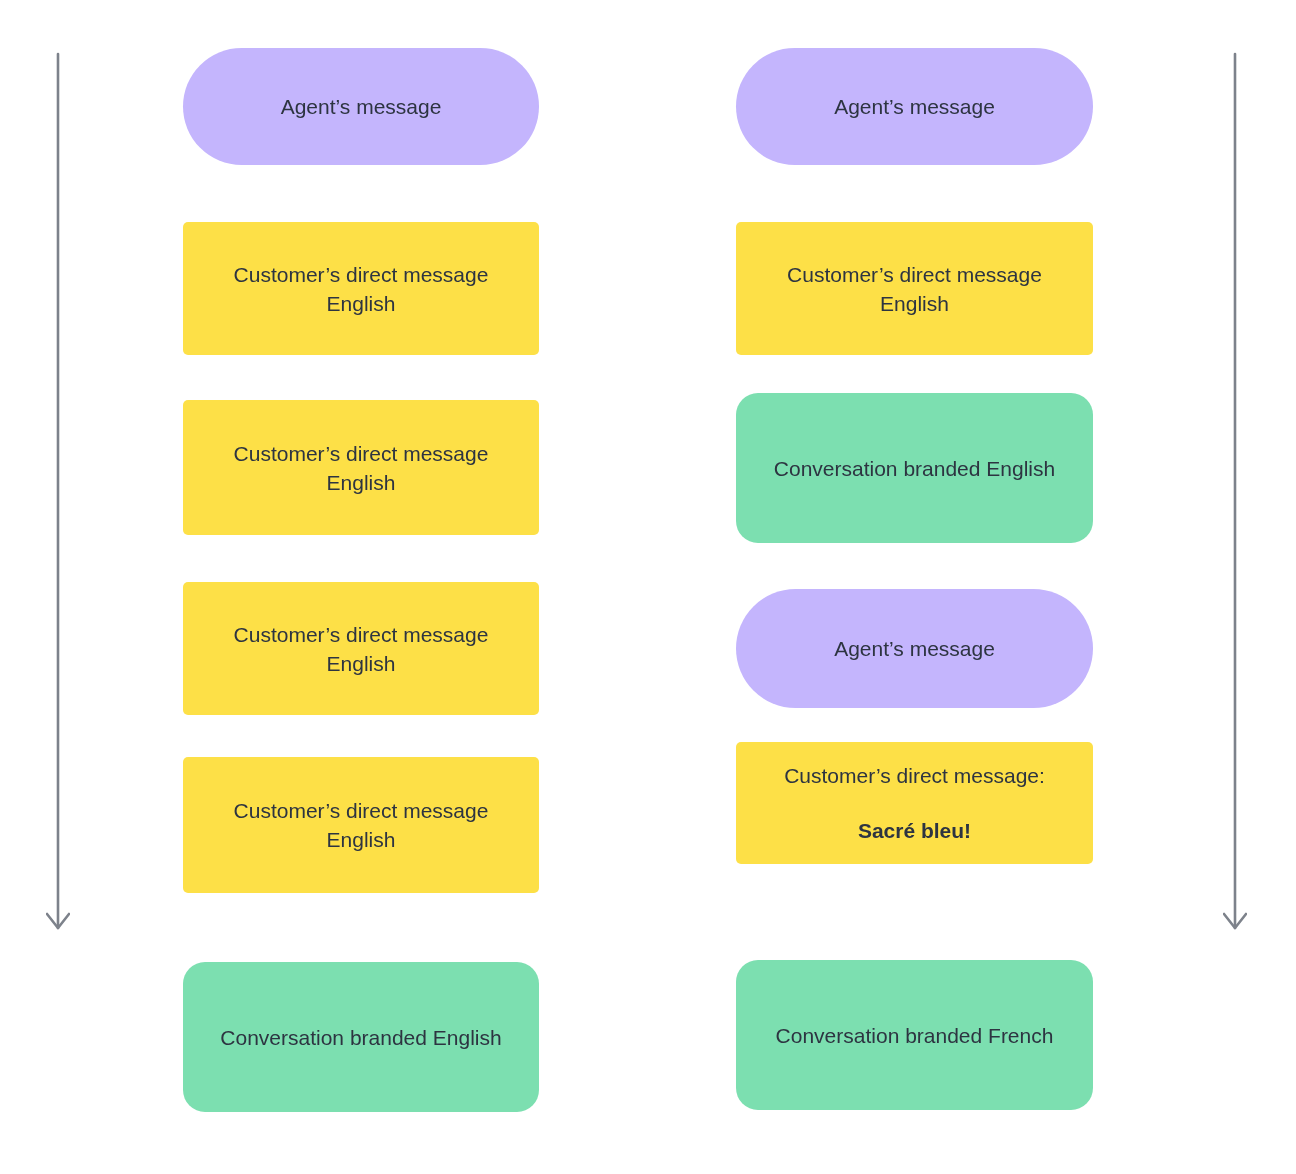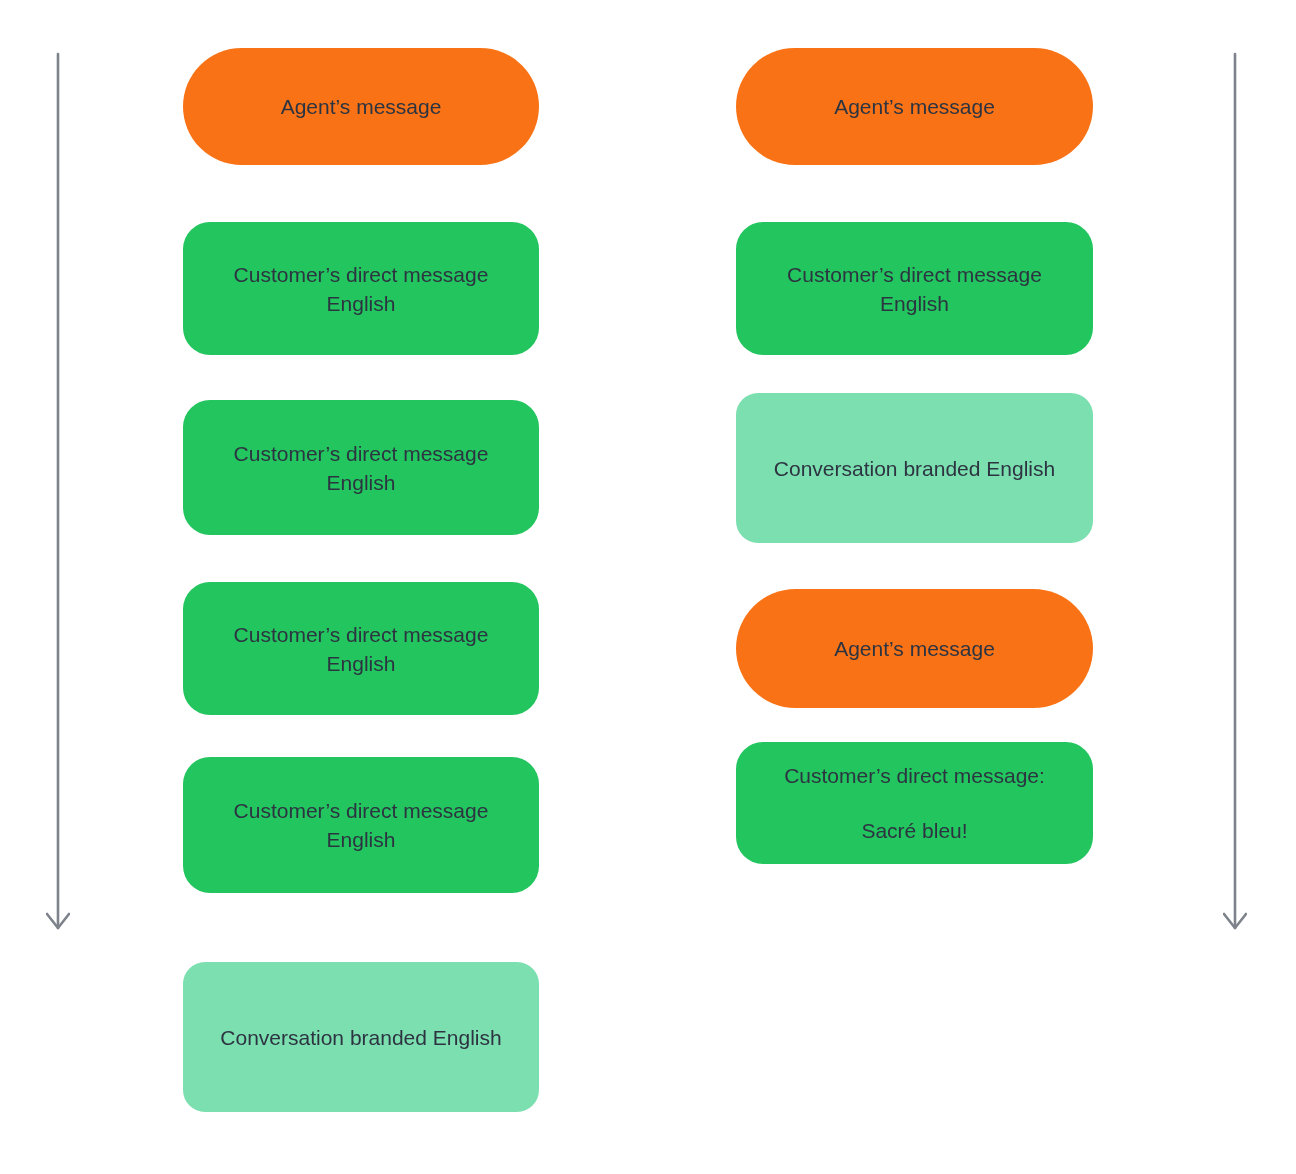--- a/index.html
+++ b/index.html
@@ -22,33 +22,33 @@
     align-items: center;
     justify-content: center;
     text-align: center;
     font-size: 21px;
     line-height: 29px;
     color: #2D3441;
     box-sizing: border-box;
     padding: 0 20px;
   }
   .agent {
-    background: #f97316;
+    background: #c4b5fd;
     border-radius: 60px;
   }
   .customer {
-    background: #22c55e;
-    border-radius: 27px;
+    background: #fde047;
+    border-radius: 5px;
   }
   .branded {
     background: #7CDFB0;
     border-radius: 22px;
   }
   .emphasis {
-    font-weight: 400;
+    font-weight: 700;
     margin-top: 26px;
   }
   
   #b-l1 { left: 183px; top:  48px; width: 356px; height: 117px; }
   #b-l2 { left: 183px; top: 222px; width: 356px; height: 133px; }
   #b-l3 { left: 183px; top: 400px; width: 356px; height: 135px; }
   #b-l4 { left: 183px; top: 582px; width: 356px; height: 133px; }
   #b-l5 { left: 183px; top: 757px; width: 356px; height: 136px; }
   #b-l6 { left: 183px; top: 962px; width: 356px; height: 150px; }
   
@@ -116,14 +116,17 @@
   <div class="box branded" id="b-r3">
     <span class="line">Conversation branded English</span>
   </div>
   <div class="box agent" id="b-r4">
     <span class="line">Agent’s message</span>
   </div>
   <div class="box customer" id="b-r5">
     <span class="line">Customer’s direct message:</span>
     <span class="line emphasis">Sacré bleu!</span>
   </div>
+  <div class="box branded" id="b-r6">
+    <span class="line">Conversation branded French</span>
+  </div>
 
 </div>
 
 </body></html>

